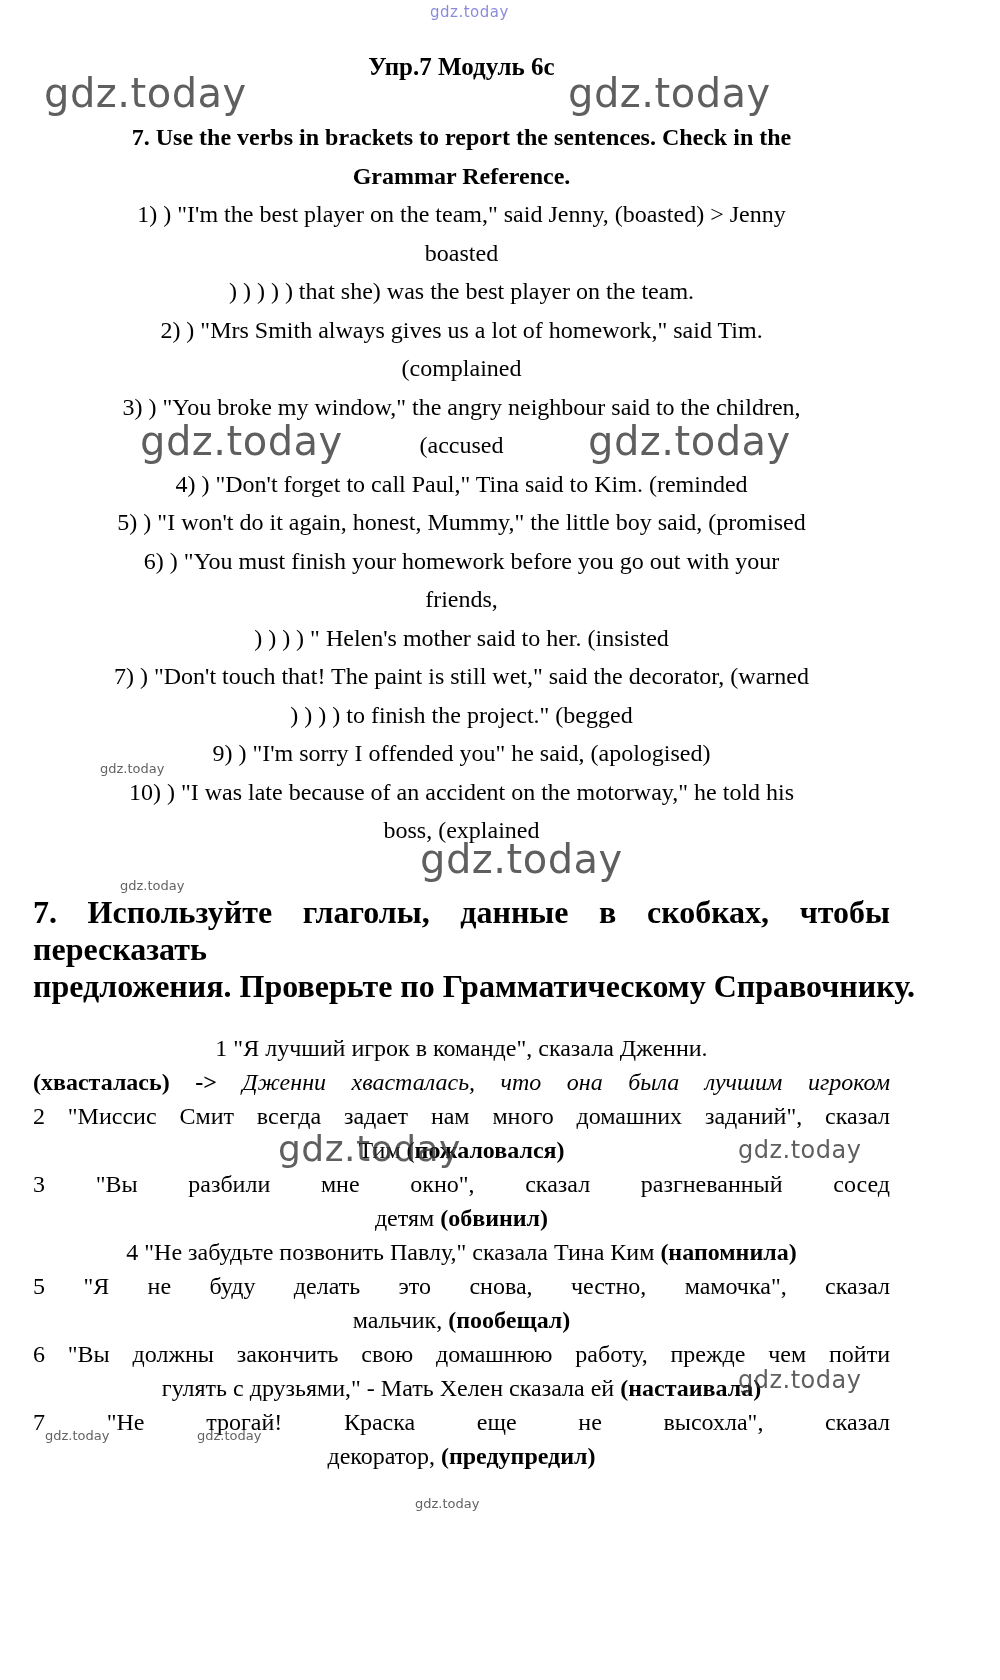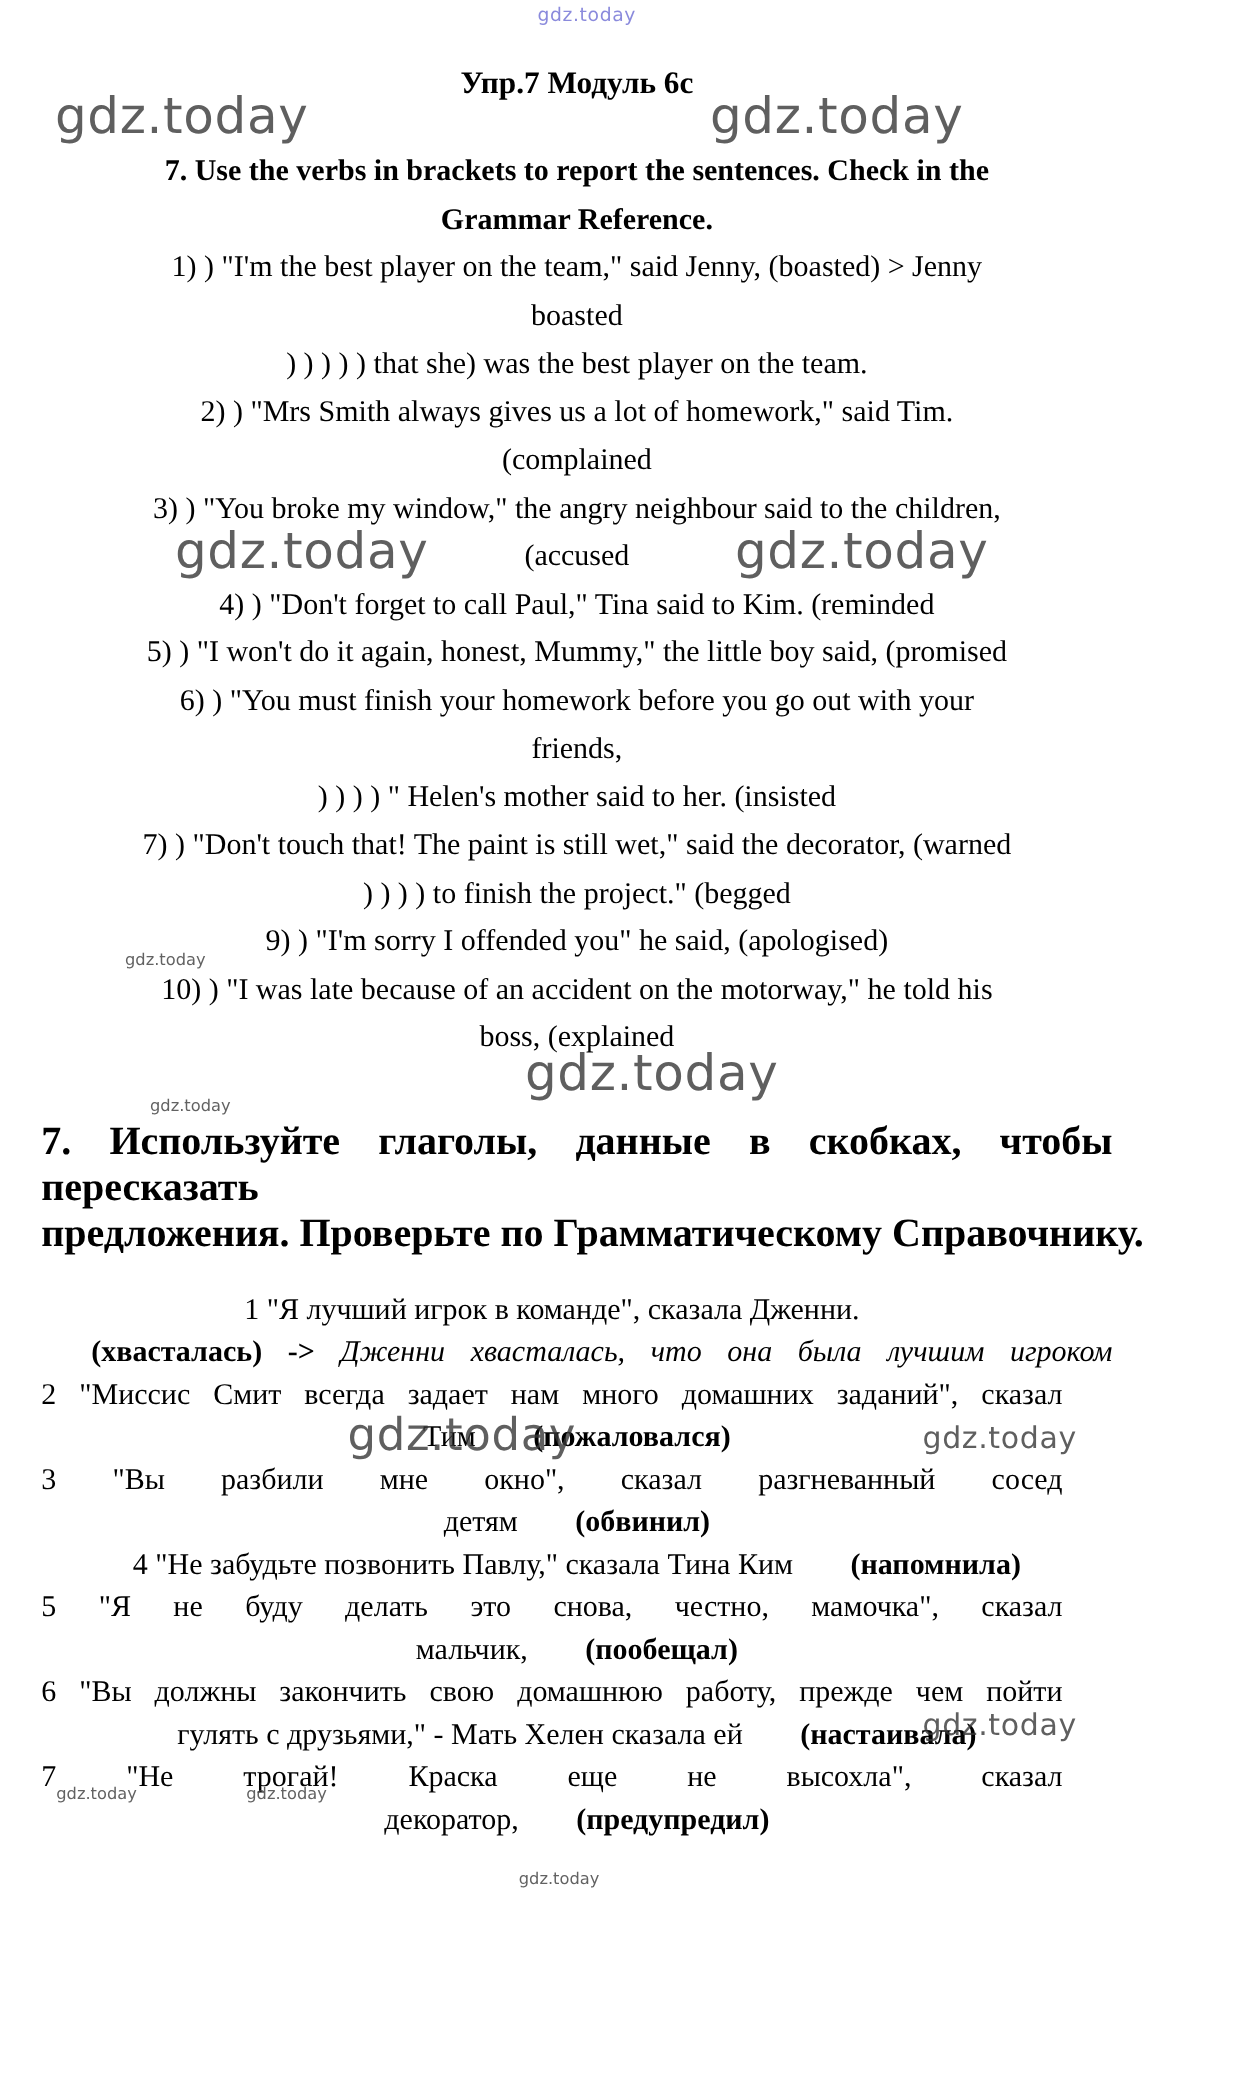--- a/index.html
+++ b/index.html
@@ -18,21 +18,21 @@
   }
   .en-lines { font-size: 24px; line-height: 38.5px; }
   .en-lines .line { white-space: nowrap; }
   .ru-intro {
     margin-top: 44px; font-weight: bold; font-size: 32px; line-height: 37px;
   }
   .ru-lines { margin-top: 26px; font-size: 24px; line-height: 34px; }
   .line { text-align: center; }
   .j { text-align: justify; text-align-last: justify; }
   .line:not(.j) { white-space: nowrap; }
-  b { font-weight: bold; margin-left: 40px; }
+  b { font-weight: bold; }
   i { }
 
   .wm {
     position: absolute; z-index: 5; pointer-events: none;
     font-family: "DejaVu Sans", sans-serif;
     color: rgba(55, 55, 55, 0.8); letter-spacing: 0.5px;
   }
   .wm-top  { font-size: 15px; color: rgba(88, 88, 205, 0.7); }
   .wm-big  { font-size: 40px; }
   .wm-med  { font-size: 36px; }

